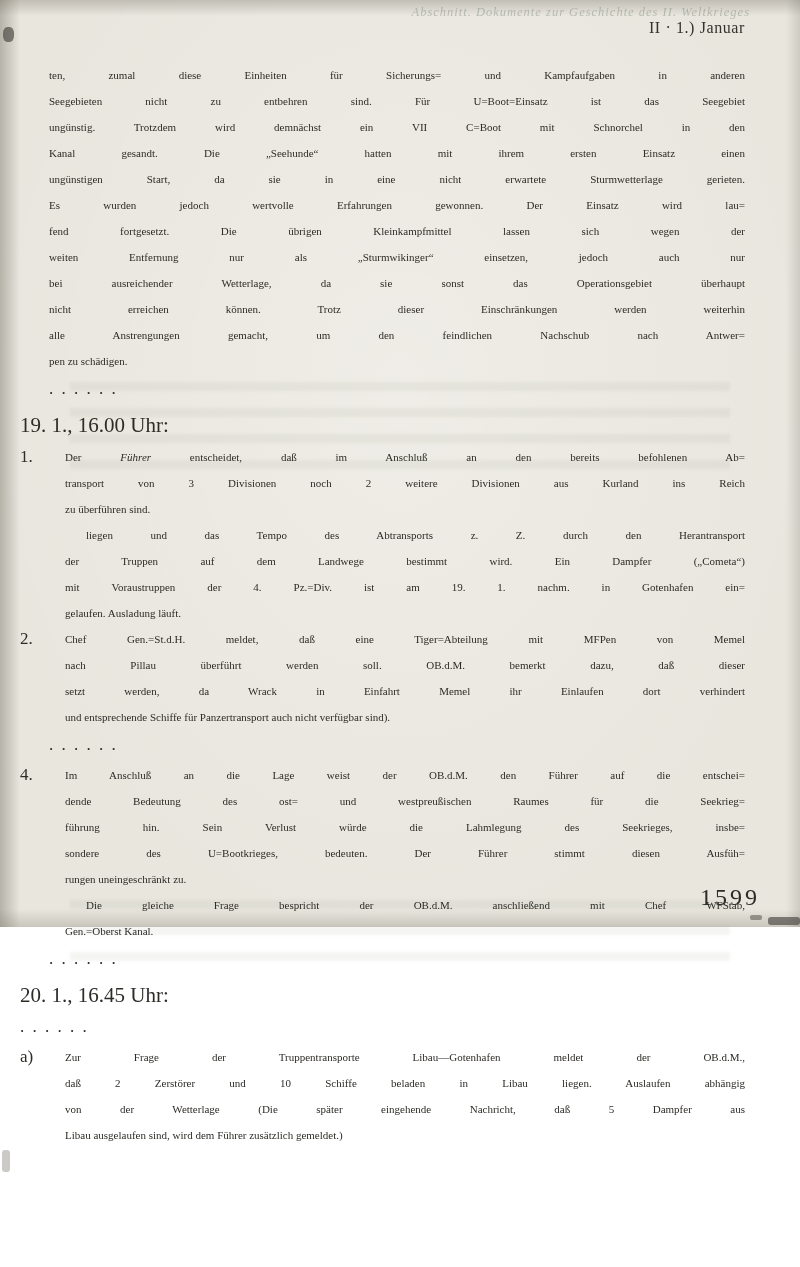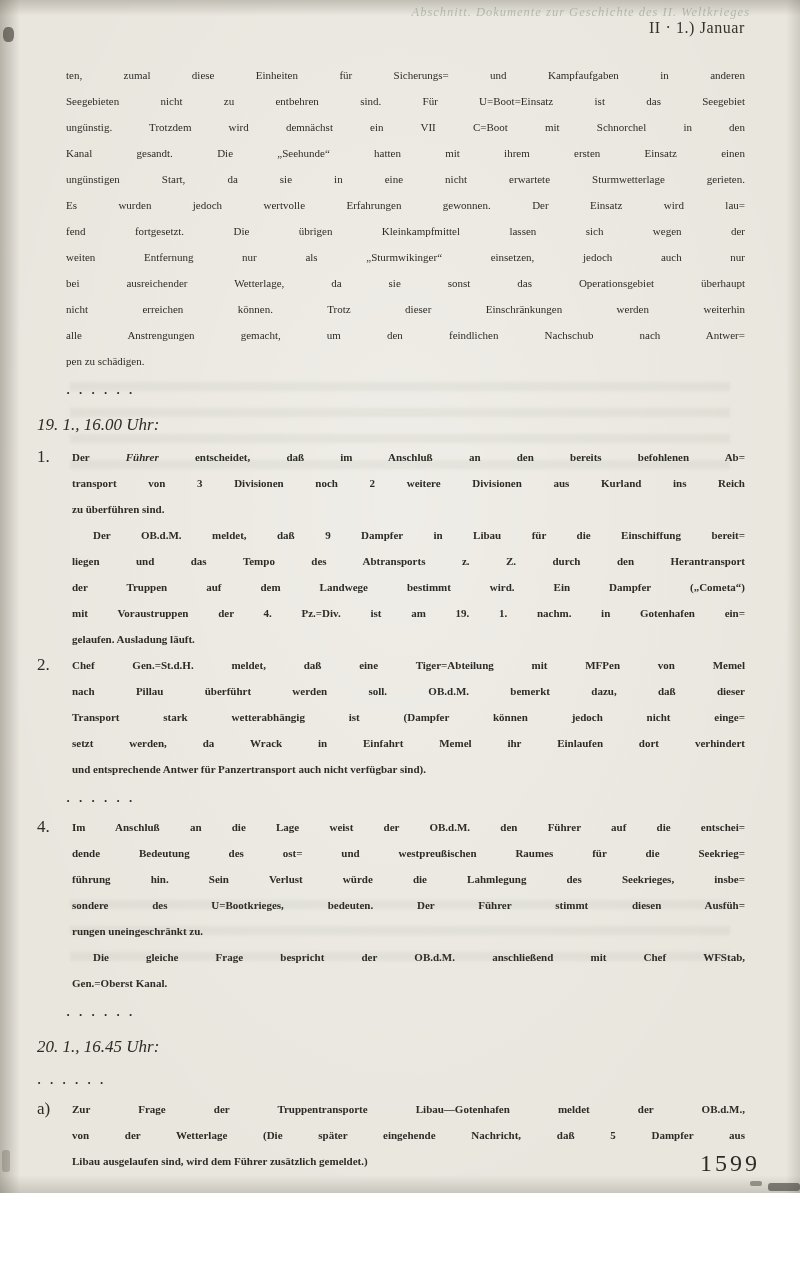--- a/index.html
+++ b/index.html
@@ -7,33 +7,33 @@
   html, body {
     margin: 0; padding: 0;
     width: 800px; height: 1267px;
     overflow: hidden;
   }
   body {
     font-family: "Liberation Serif", "DejaVu Serif", serif;
   }
   .page {
     position: relative;
-    width: 800px; height: 1193px;
+    width: 800px; height: 927px;
     background-color: var(--paper, #e9e6de);
     background-image:
       linear-gradient(90deg, rgba(100,95,82,0.38), rgba(100,95,82,0) 20px),
       linear-gradient(180deg, rgba(100,95,82,0.30), rgba(100,95,82,0) 16px),
       linear-gradient(270deg, rgba(100,95,82,0.20), rgba(100,95,82,0) 14px),
       linear-gradient(0deg, rgba(100,95,82,0.24), rgba(100,95,82,0) 18px),
       radial-gradient(ellipse at 50% 42%, rgba(255,255,255,0.28), rgba(0,0,0,0) 75%);
     color: var(--ink, #2e2c27);
   }
   .content-wrap {
     position: relative;
-    padding: 18px 55px 0 37px;
+    padding: 18px 55px 0 20px;
   }
   .running-header {
     text-align: right;
     font-size: 16px;
     letter-spacing: 0.6px;
     color: #34322c;
     line-height: 20px;
     margin-bottom: 24px;
   }
   .ghost-header {
@@ -52,40 +52,39 @@
     left: 70px; right: 70px;
     height: 90px;
     background: repeating-linear-gradient(180deg,
       rgba(110,125,105,0.08) 0 9px, rgba(0,0,0,0) 9px 26px);
     filter: blur(1.6px);
     pointer-events: none;
   }
   .bleed.b1 { top: 382px; }
   .bleed.b2 { top: 900px; height: 70px; }
   .para { margin: 0 0 0 29px; }
-  .list-item .para { margin-left: 6px; font-weight: bold; }
+  .list-item .para { margin-left: 16px; }
   .line {
     font-size: 11px;
     line-height: 26px;
     text-align: justify;
     text-align-last: justify;
     text-justify: inter-word;
   }
   .line.last { text-align-last: left; }
   .indent-first .line:first-child { text-indent: 21px; }
   .dots {
     font-size: 17px;
     line-height: 26px;
     letter-spacing: 2px;
     margin: 2px 0 4px 29px;
   }
   .dots.flush { margin-left: 0; }
   .time-heading {
-    font-style: italic;
-    font-size: 17px;
+    font-size: 21px;
     line-height: 26px;
     margin: 10px 0 6px 0;
   }
   .list-item { display: flex; align-items: flex-start; }
   .marker {
     flex: 0 0 29px;
     font-size: 17px;
     line-height: 26px;
   }
   .item-body { flex: 1; min-width: 0; }
@@ -148,38 +147,36 @@
 
     <div class="list-item">
       <div class="marker">1.</div>
       <div class="item-body">
         <div class="para">
             <div class="line">Der <i>Führer</i> entscheidet, daß im Anschluß an den bereits befohlenen Ab=</div>
             <div class="line">transport von 3 Divisionen noch 2 weitere Divisionen aus Kurland ins Reich</div>
             <div class="line last">zu überführen sind.</div>
           </div>
         <div class="para indent-first">
-            <div class="line">Der OB.d.M. meldet, daß 9 Dampfer in Libau für die Einschiffung bereit=</div>
             <div class="line">liegen und das Tempo des Abtransports z. Z. durch den Herantransport</div>
             <div class="line">der Truppen auf dem Landwege bestimmt wird. Ein Dampfer („Cometa“)</div>
             <div class="line">mit Voraustruppen der 4. Pz.=Div. ist am 19. 1. nachm. in Gotenhafen ein=</div>
             <div class="line last">gelaufen. Ausladung läuft.</div>
           </div>
       </div>
     </div>
 
     <div class="list-item">
       <div class="marker">2.</div>
       <div class="item-body">
         <div class="para">
             <div class="line">Chef Gen.=St.d.H. meldet, daß eine Tiger=Abteilung mit MFPen von Memel</div>
             <div class="line">nach Pillau überführt werden soll. OB.d.M. bemerkt dazu, daß dieser</div>
-            <div class="line">Transport stark wetterabhängig ist (Dampfer können jedoch nicht einge=</div>
             <div class="line">setzt werden, da Wrack in Einfahrt Memel ihr Einlaufen dort verhindert</div>
-            <div class="line last">und entsprechende Antwer für Panzertransport auch nicht verfügbar sind).</div>
+            <div class="line last">und entsprechende Schiffe für Panzertransport auch nicht verfügbar sind).</div>
           </div>
       </div>
     </div>
 
     <div class="dots">. . . . . .</div>
 
     <div class="list-item">
       <div class="marker">4.</div>
       <div class="item-body">
         <div class="para">
@@ -200,20 +197,21 @@
 
     <div class="time-heading">20. 1., 16.45 Uhr:</div>
 
     <div class="dots flush">. . . . . .</div>
 
     <div class="list-item">
       <div class="marker">a)</div>
       <div class="item-body">
         <div class="para">
             <div class="line">Zur Frage der Truppentransporte Libau—Gotenhafen meldet der OB.d.M.,</div>
+            <div class="line">daß 2 Zerstörer und 10 Schiffe beladen in Libau liegen. Auslaufen abhängig</div>
             <div class="line">von der Wetterlage (Die später eingehende Nachricht, daß 5 Dampfer aus</div>
             <div class="line last">Libau ausgelaufen sind, wird dem Führer zusätzlich gemeldet.)</div>
           </div>
       </div>
     </div>
 
   </div>
 
   <div class="page-number">1599</div>
 

